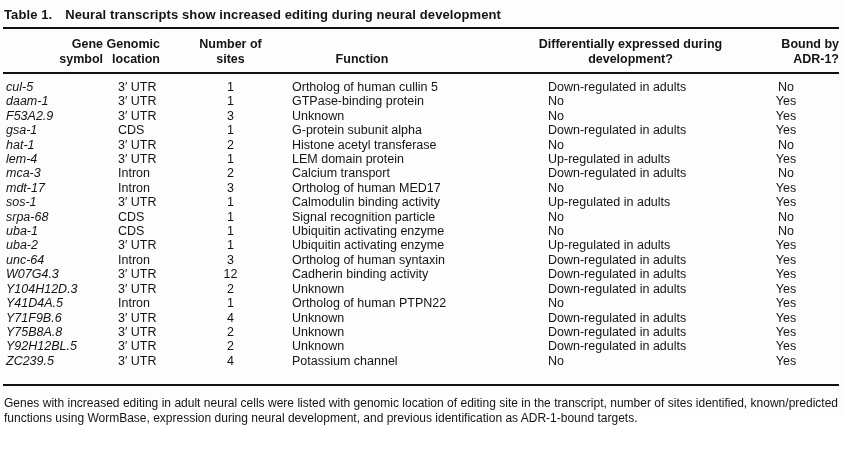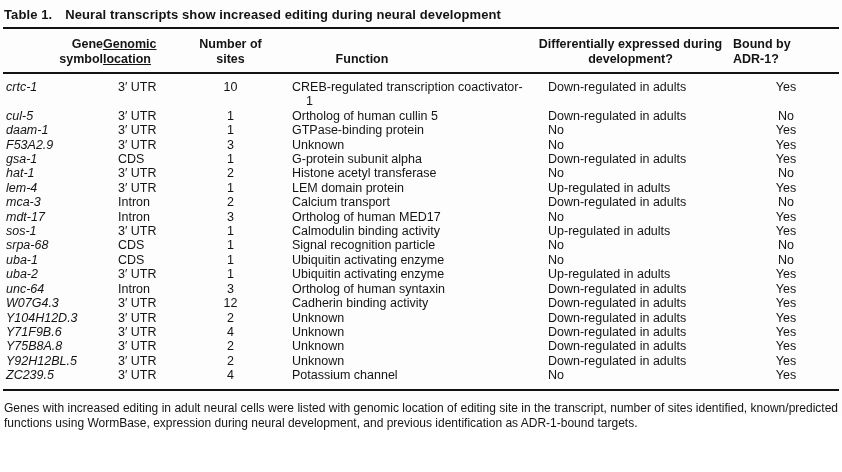--- a/index.html
+++ b/index.html
@@ -39,28 +39,28 @@
     border-bottom: 2px solid #121212;
     white-space: pre-line;
   }
   td {
     font-size: 12.5px;
     line-height: 14.4px;
     vertical-align: top;
     padding: 0;
   }
   tbody tr:first-child td { padding-top: 6px; }
-  tbody tr:last-child td  { padding-bottom: 6px; }
+  tbody tr:last-child td  { padding-bottom: 16px; }
 
   th.c0 { text-align: right; padding-left: 3px; }
-  th.c1 { text-align: left; padding-right: 28px; text-decoration: underline; }
+  th.c1 { text-align: right; padding-right: 28px; }
   th.c2 { text-align: center; padding-right: 10px; }
   th.c3 { padding-right: 87px; }
   th.c4 { text-align: center; }
-  th.c5 { text-align: left; }
+  th.c5 { text-align: right; }
 
   td.c0 { font-style: italic; padding-left: 3px; }
   td.c1 { padding-left: 15px; }
   td.c2 { text-align: center; padding-right: 10px; }
   td.c3 .fn { padding-left: 23px; text-indent: -14px; }
   td.c4 { padding-left: 20px; }
   td.c5 { text-align: center; }
 
   .footnote {
     margin-top: 10px;
@@ -98,30 +98,20 @@
 sites</th>
         <th class="c3">Function</th>
         <th class="c4">Differentially expressed during
 development?</th>
         <th class="c5">Bound by
 ADR-1?</th>
       </tr>
     </thead>
     <tbody>
         <tr>
-          <td class="c0">crtc-1</td>
-          <td class="c1">3′ UTR</td>
-          <td class="c2">10</td>
-          <td class="c3">
-            <div class="fn">CREB-regulated transcription coactivator-1</div>
-          </td>
-          <td class="c4">Down-regulated in adults</td>
-          <td class="c5">Yes</td>
-        </tr>
-        <tr>
           <td class="c0">cul-5</td>
           <td class="c1">3′ UTR</td>
           <td class="c2">1</td>
           <td class="c3">
             <div class="fn">Ortholog of human cullin 5</div>
           </td>
           <td class="c4">Down-regulated in adults</td>
           <td class="c5">No</td>
         </tr>
         <tr>
@@ -258,20 +248,30 @@
           <td class="c0">Y104H12D.3</td>
           <td class="c1">3′ UTR</td>
           <td class="c2">2</td>
           <td class="c3">
             <div class="fn">Unknown</div>
           </td>
           <td class="c4">Down-regulated in adults</td>
           <td class="c5">Yes</td>
         </tr>
         <tr>
+          <td class="c0">Y41D4A.5</td>
+          <td class="c1">Intron</td>
+          <td class="c2">1</td>
+          <td class="c3">
+            <div class="fn">Ortholog of human PTPN22</div>
+          </td>
+          <td class="c4">No</td>
+          <td class="c5">Yes</td>
+        </tr>
+        <tr>
           <td class="c0">Y71F9B.6</td>
           <td class="c1">3′ UTR</td>
           <td class="c2">4</td>
           <td class="c3">
             <div class="fn">Unknown</div>
           </td>
           <td class="c4">Down-regulated in adults</td>
           <td class="c5">Yes</td>
         </tr>
         <tr>

